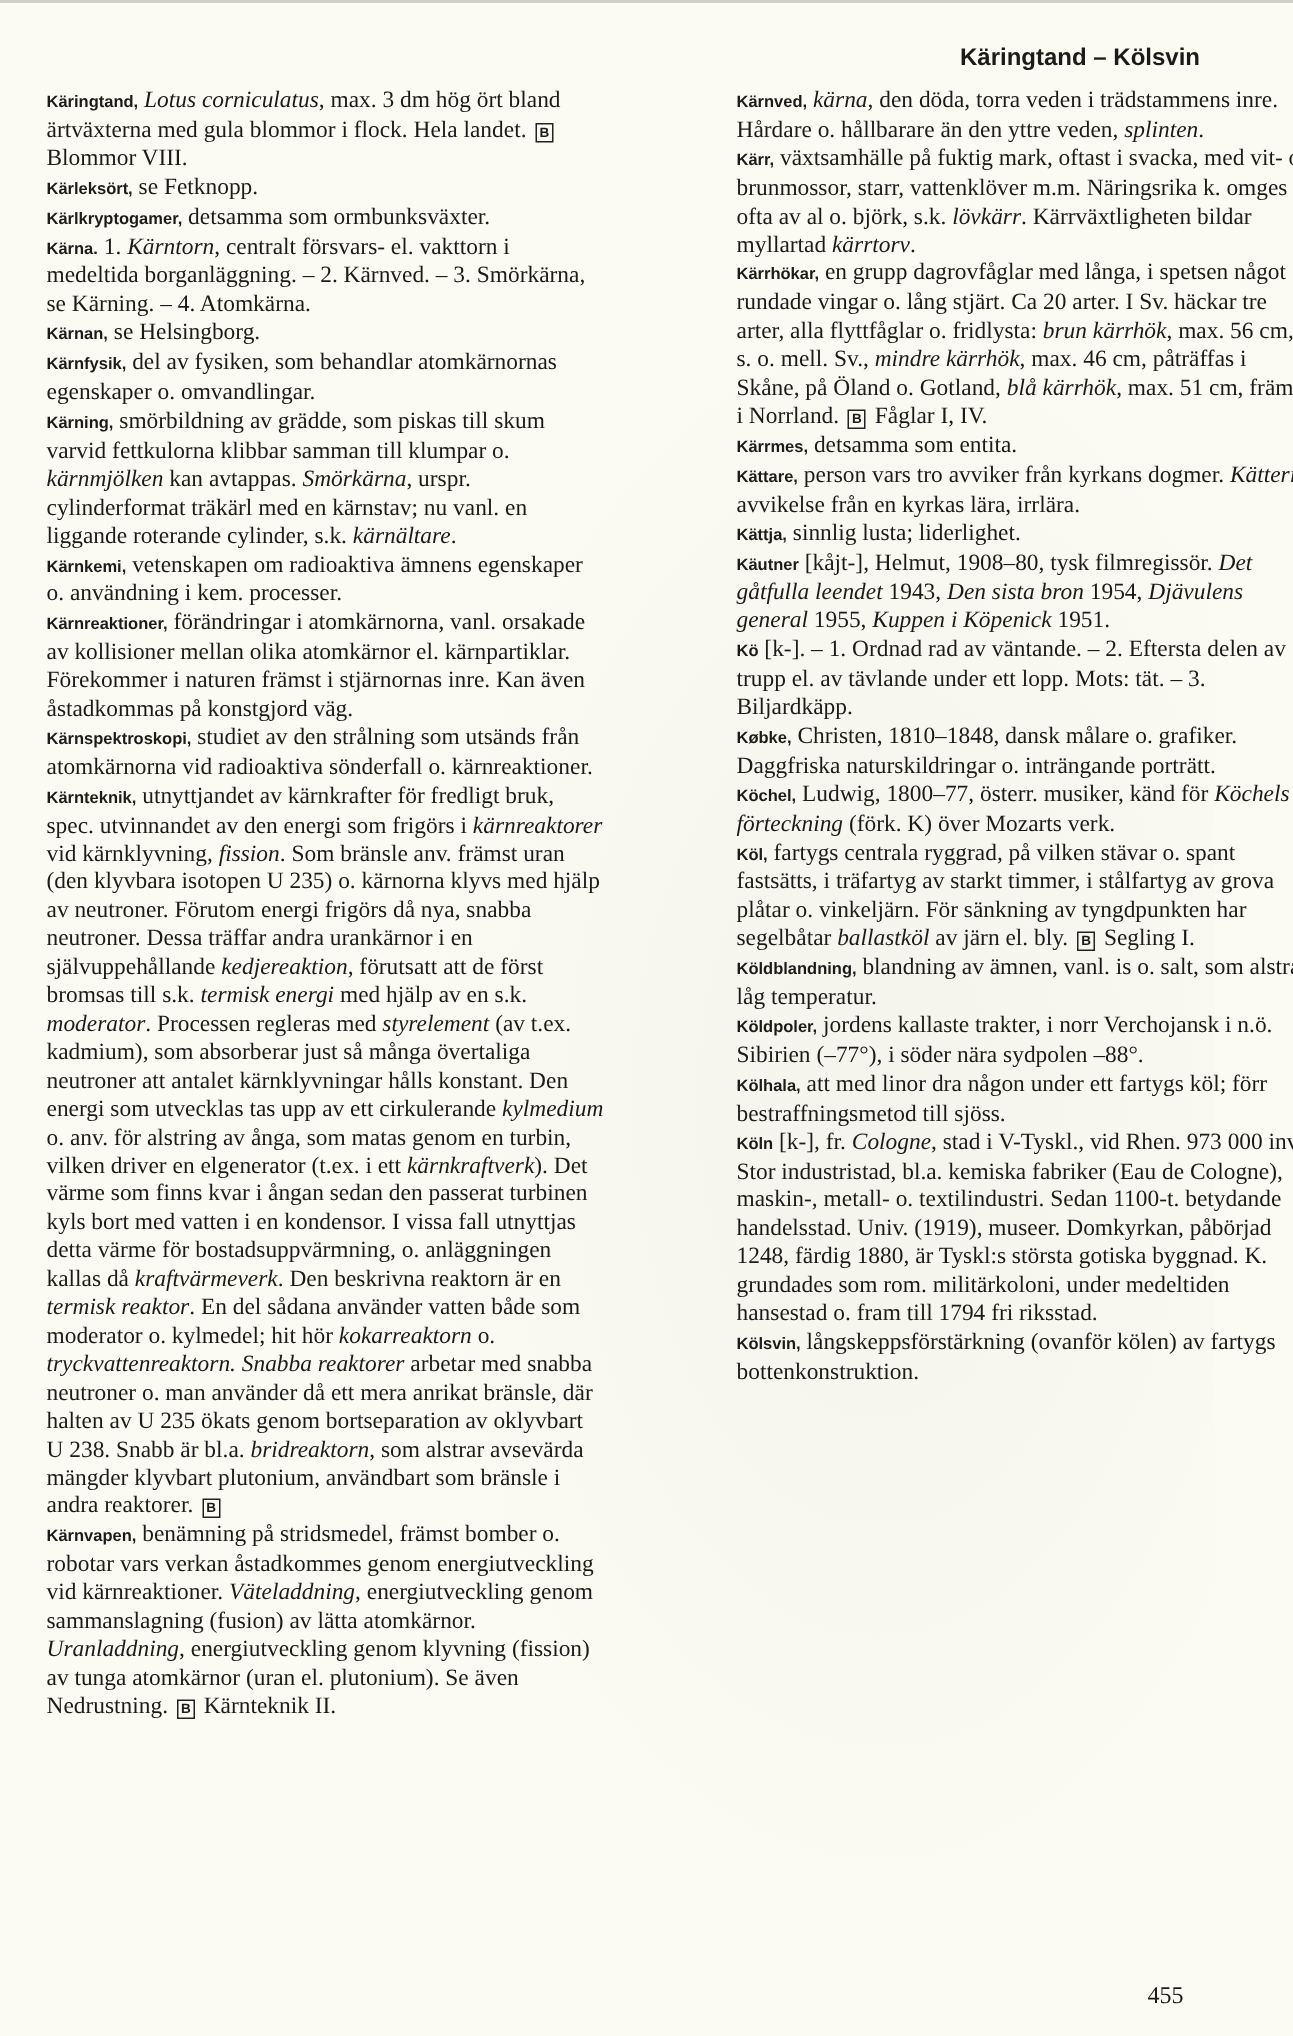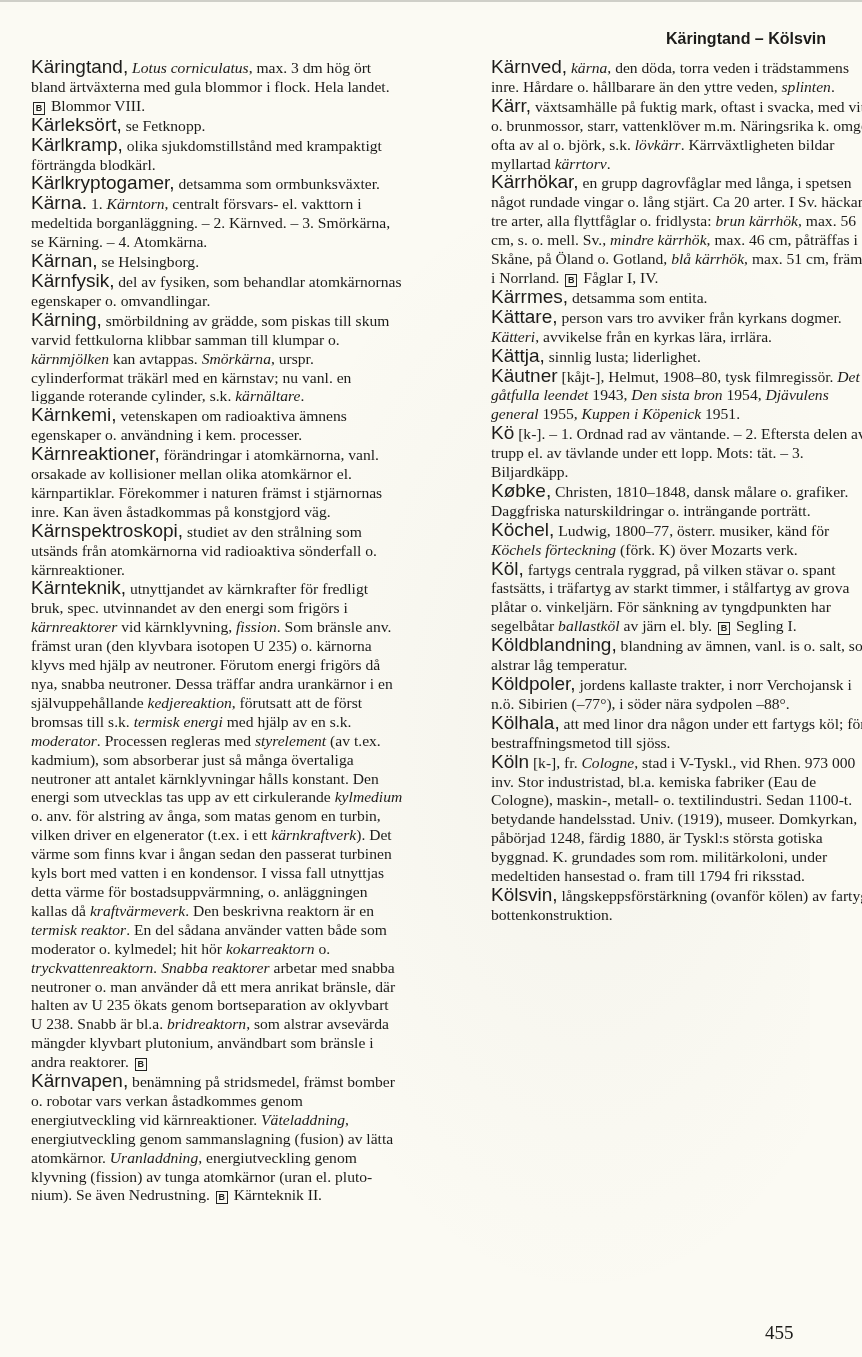--- a/index.html
+++ b/index.html
@@ -6,63 +6,62 @@
   body {
     width: 862px; height: 1357px; overflow: hidden;
     background: #fbfaf3;
     border-top: 2px solid #cfcfc8;
     box-sizing: border-box;
     position: relative;
     font-family: "Liberation Serif", "DejaVu Serif", serif;
     color: #1c1b19;
   }
   .header {
-    position: absolute; top: 28px; right: 36px;
+    position: absolute; top: 28px; right: 62px;
     font-family: "Liberation Sans", "DejaVu Sans", sans-serif;
     font-weight: bold; font-size: 16px; letter-spacing: 0;
   }
   .col {
     position: absolute; top: 56px;
     font-size: 15.6px; line-height: 18.9px;
   }
   .col-left { left: 31px; width: 372px; }
   .col-right { left: 445px; width: 385px; margin-left: 46px; }
   .entry { margin: 0; }
   .hw {
     font-family: "Liberation Sans", "DejaVu Sans", sans-serif;
-    font-weight: normal; font-size: 19px;
+    font-weight: bold; font-size: 11px;
   }
   .it { font-style: italic; }
   .bref {
     display: inline-block; width: 10px; height: 11px;
     border: 1px solid #222; font-size: 9px; line-height: 10px;
     text-align: center; font-family: "Liberation Sans", sans-serif;
     font-weight: bold; vertical-align: 0px; margin: 0 2px;
   }
   .pagenum {
     position: absolute; top: 1320px; left: 765px;
-    font-size: 19px;
+    font-size: 16px;
   }
   .bleed {
     position: absolute; left: 250px; top: 160px; width: 560px; height: 1150px;
     background: radial-gradient(ellipse at 60% 50%, rgba(120,120,110,0.05), rgba(0,0,0,0) 70%);
     pointer-events: none;
   }
 </style>
 </head>
 <body>
 
 <div class="bleed"></div>
 
 <div class="header">Käringtand – Kölsvin</div>
 
 <div class="col col-left" id="col-left">
     <p class="entry"><span class="hw">Käringtand,</span><span> </span><span class="it">Lotus corniculatus</span><span>, max. 3 dm hög ört bland ärtväxterna med gula blommor i flock. Hela landet. </span><span class="bref">B</span><span> Blommor VIII.</span></p>
     <p class="entry"><span class="hw">Kärleksört,</span><span> se Fetknopp.</span></p>
-    <p class="entry"><span class="hw">Kärlkramp,</span><span> olika sjukdomstillstånd med kramp­aktigt förträngda blodkärl.</span></p>
     <p class="entry"><span class="hw">Kärlkryptogamer,</span><span> detsamma som ormbunks­växter.</span></p>
     <p class="entry"><span class="hw">Kärna.</span><span> 1. </span><span class="it">Kärntorn</span><span>, centralt försvars- el. vakt­torn i medeltida borganläggning. – 2. Kärnved. – 3. Smörkärna, se Kärning. – 4. Atomkärna.</span></p>
     <p class="entry"><span class="hw">Kärnan,</span><span> se Helsingborg.</span></p>
     <p class="entry"><span class="hw">Kärnfysik,</span><span> del av fysiken, som behandlar atomkärnornas egenskaper o. omvandlingar.</span></p>
     <p class="entry"><span class="hw">Kärning,</span><span> smörbildning av grädde, som piskas till skum varvid fettkulorna klibbar samman till klumpar o. </span><span class="it">kärnmjölken</span><span> kan avtappas. </span><span class="it">Smörkärna</span><span>, urspr. cylinderformat träkärl med en kärnstav; nu vanl. en liggande roterande cylinder, s.k. </span><span class="it">kärnältare</span><span>.</span></p>
     <p class="entry"><span class="hw">Kärnkemi,</span><span> vetenskapen om radioaktiva ämnens egenskaper o. användning i kem. processer.</span></p>
     <p class="entry"><span class="hw">Kärnreaktioner,</span><span> förändringar i atomkärnorna, vanl. orsakade av kollisioner mellan olika atomkärnor el. kärnpartiklar. Förekommer i naturen främst i stjärnornas inre. Kan även åstadkommas på konstgjord väg.</span></p>
     <p class="entry"><span class="hw">Kärnspektroskopi,</span><span> studiet av den strålning som utsänds från atomkärnorna vid radioaktiva sönderfall o. kärnreaktioner.</span></p>
     <p class="entry"><span class="hw">Kärnteknik,</span><span> utnyttjandet av kärnkrafter för fredligt bruk, spec. utvinnandet av den energi som frigörs i </span><span class="it">kärnreaktorer</span><span> vid kärnklyvning, </span><span class="it">fission</span><span>. Som bränsle anv. främst uran (den klyvbara isotopen U 235) o. kärnorna klyvs med hjälp av neutroner. Förutom energi frigörs då nya, snabba neutroner. Dessa träffar andra urankärnor i en självuppehållande </span><span class="it">kedjereaktion</span><span>, förutsatt att de först bromsas till s.k. </span><span class="it">termisk energi</span><span> med hjälp av en s.k. </span><span class="it">moderator</span><span>. Processen regleras med </span><span class="it">styrelement</span><span> (av t.ex. kadmium), som absorberar just så många övertaliga neutroner att antalet kärnklyvningar hålls konstant. Den energi som utvecklas tas upp av ett cirkulerande </span><span class="it">kylmedium</span><span> o. anv. för alstring av ånga, som matas genom en turbin, vilken driver en elgenerator (t.ex. i ett </span><span class="it">kärnkraftverk</span><span>). Det värme som finns kvar i ångan sedan den passerat turbinen kyls bort med vatten i en kondensor. I vissa fall utnyttjas detta värme för bostads­uppvärmning, o. anläggningen kallas då </span><span class="it">kraftvärmeverk</span><span>. Den beskrivna reaktorn är en </span><span class="it">termisk reaktor</span><span>. En del sådana använder vatten både som moderator o. kylmedel; hit hör </span><span class="it">kokarreaktorn</span><span> o. </span><span class="it">tryckvattenreaktorn. Snabba reaktorer</span><span> arbetar med snabba neutroner o. man använder då ett mera anrikat bränsle, där halten av U 235 ökats genom bortseparation av oklyvbart U 238. Snabb är bl.a. </span><span class="it">bridreaktorn</span><span>, som alstrar avsevärda mängder klyvbart plutonium, användbart som bränsle i andra reaktorer. </span><span class="bref">B</span></p>
     <p class="entry"><span class="hw">Kärnvapen,</span><span> benämning på stridsmedel, främst bomber o. robotar vars verkan åstadkommes genom energiutveckling vid kärnreaktioner. </span><span class="it">Väteladdning</span><span>, energiutveckling genom sammanslagning (fusion) av lätta atomkärnor. </span><span class="it">Uranladdning</span><span>, energiutveckling genom klyvning (fission) av tunga atomkärnor (uran el. pluto­nium). Se även Nedrustning. </span><span class="bref">B</span><span> Kärnteknik II.</span></p>

